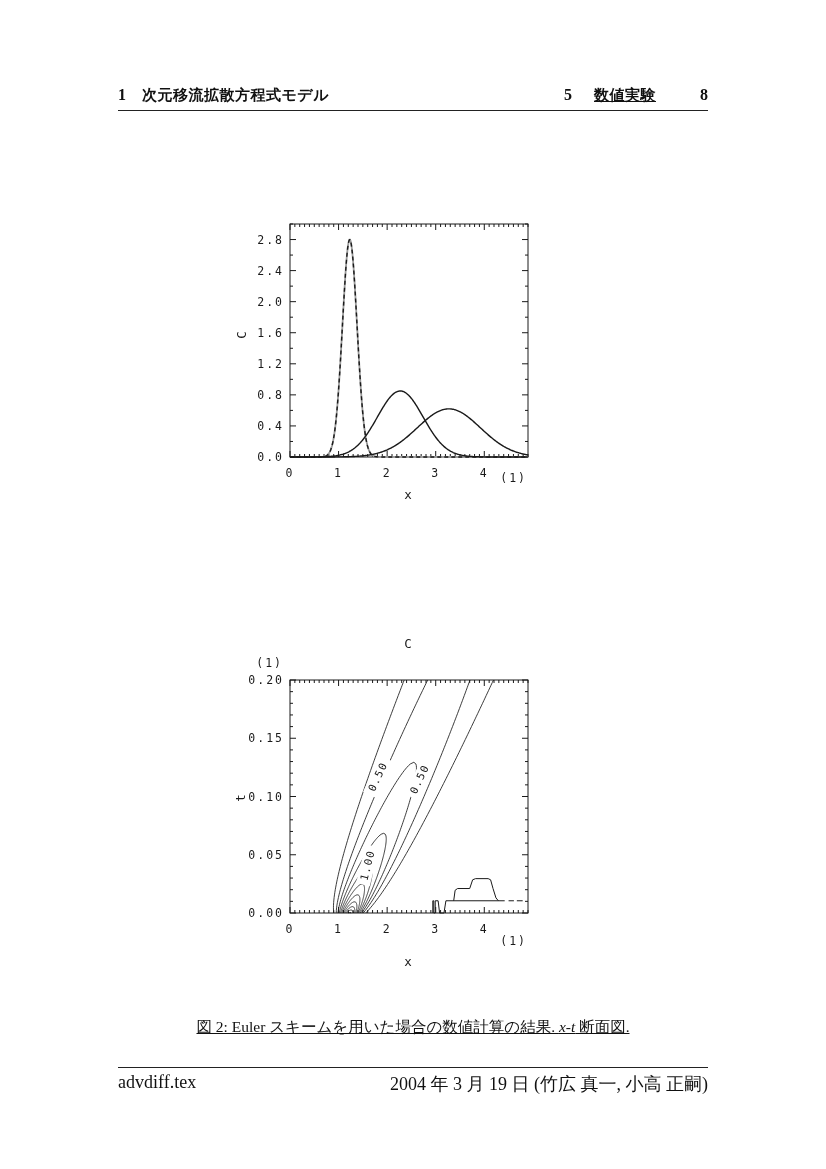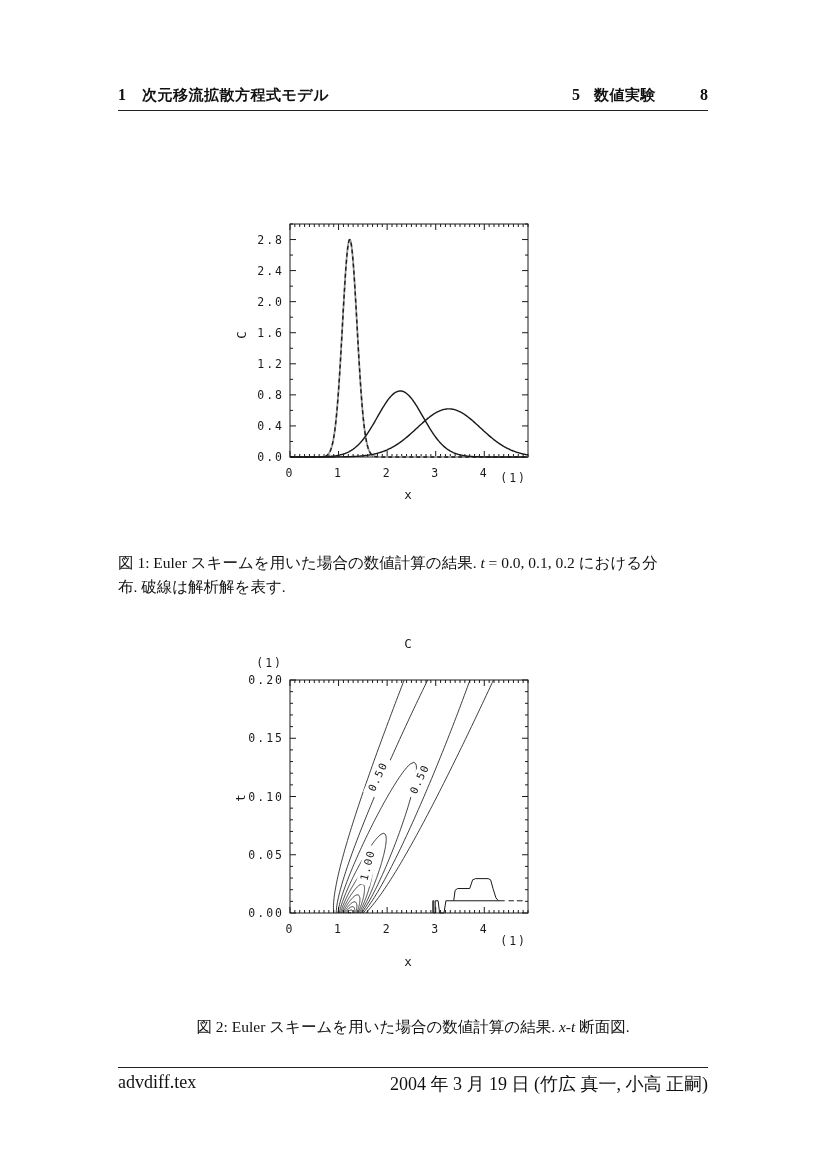--- a/index.html
+++ b/index.html
@@ -4,28 +4,28 @@
 <style>
   html,body{margin:0;padding:0;background:#e8e8e8;}
   .page{position:relative;width:826px;height:1169px;background:#ffffff;overflow:hidden;
         font-family:"Liberation Serif","DejaVu Serif",serif;color:#111;}
   .hdr{position:absolute;top:86px;left:118px;width:590px;display:flex;
        justify-content:space-between;align-items:baseline;}
   .hdr-left,.hdr-right{display:flex;align-items:baseline;}
   .num{font:bold 16px "Liberation Serif","DejaVu Serif",serif;}
   .cjkb{font:bold 15px "Liberation Sans","DejaVu Sans",sans-serif;letter-spacing:0.5px;}
   .hdr-left .cjkb{margin-left:16px;}
-  .hdr-right .cjkb{margin-left:14px;}
+  .hdr-right .cjkb{margin-left:22px;text-decoration:underline;}
   .hdr-right .pg{margin-left:44px;}
   .rule{position:absolute;left:118px;width:590px;height:0;border-top:1.2px solid #222;}
   .rule-top{top:110px;}
   .rule-bot{top:1067px;}
   .cap{font-size:15.5px;line-height:24px;color:#111;}
   .cap1{position:absolute;left:118px;top:551px;width:600px;}
-  .cap2{position:absolute;left:118px;top:1015px;width:590px;text-align:center;}
+  .cap2{position:absolute;left:118px;top:1015px;width:590px;text-align:center;text-decoration:underline;}
   .mvar{font-style:italic;}
   .ftr{position:absolute;top:1072px;left:118px;width:590px;display:flex;
        justify-content:space-between;font-size:18px;}
   svg{position:absolute;left:0;top:0;}
   svg text{fill:#1a1a1a;font-family:"DejaVu Sans Mono","Liberation Mono",monospace;}
 </style>
 </head>
 <body>
 
 <div class="page">
@@ -383,24 +383,20 @@
       <path d="M453.69 900.77L455.14 890.28L457.57 888.53L469.71 888.53L472.63 879.80L475.54 878.63L488.17 878.63L490.60 879.80L493.03 888.53L495.94 897.86L498.37 900.77" fill="none" stroke="#1a1a1a" stroke-width="1"></path>
       <path d="M508.57 900.77L513.91 900.77" fill="none" stroke="#1a1a1a" stroke-width="1"></path>
       <path d="M516.83 900.77L522.66 900.77" fill="none" stroke="#1a1a1a" stroke-width="1"></path>
       <text x="409" y="648" font-size="12.5" letter-spacing="2" text-anchor="middle">C</text>
       <text x="283" y="667" font-size="11.5" letter-spacing="2" text-anchor="end">(1)</text>
       <text x="245" y="797" font-size="12.5" letter-spacing="2" transform="rotate(-90 245 797)" text-anchor="middle">t</text>
       <text x="409" y="966" font-size="12.5" letter-spacing="2" text-anchor="middle">x</text>
       <text x="527" y="945" font-size="11.5" letter-spacing="2" text-anchor="end">(1)</text>
     </svg>
 
-  <div class="cap cap1">
-    <div><span>図 1: Euler スキームを用いた場合の数値計算の結果. </span><span class="mvar">t</span><span> = 0.0, 0.1, 0.2 における分</span></div>
-    <div>布. 破線は解析解を表す.</div>
-  </div>
 
   <div class="cap cap2">
     <span>図 2: Euler スキームを用いた場合の数値計算の結果. </span><span class="mvar">x-t</span><span> 断面図.</span>
   </div>
 
   <div class="rule rule-bot"></div>
   <div class="ftr">
     <span>advdiff.tex</span>
     <span>2004 年 3 月 19 日 (竹広 真一, 小高 正嗣)</span>
   </div>

